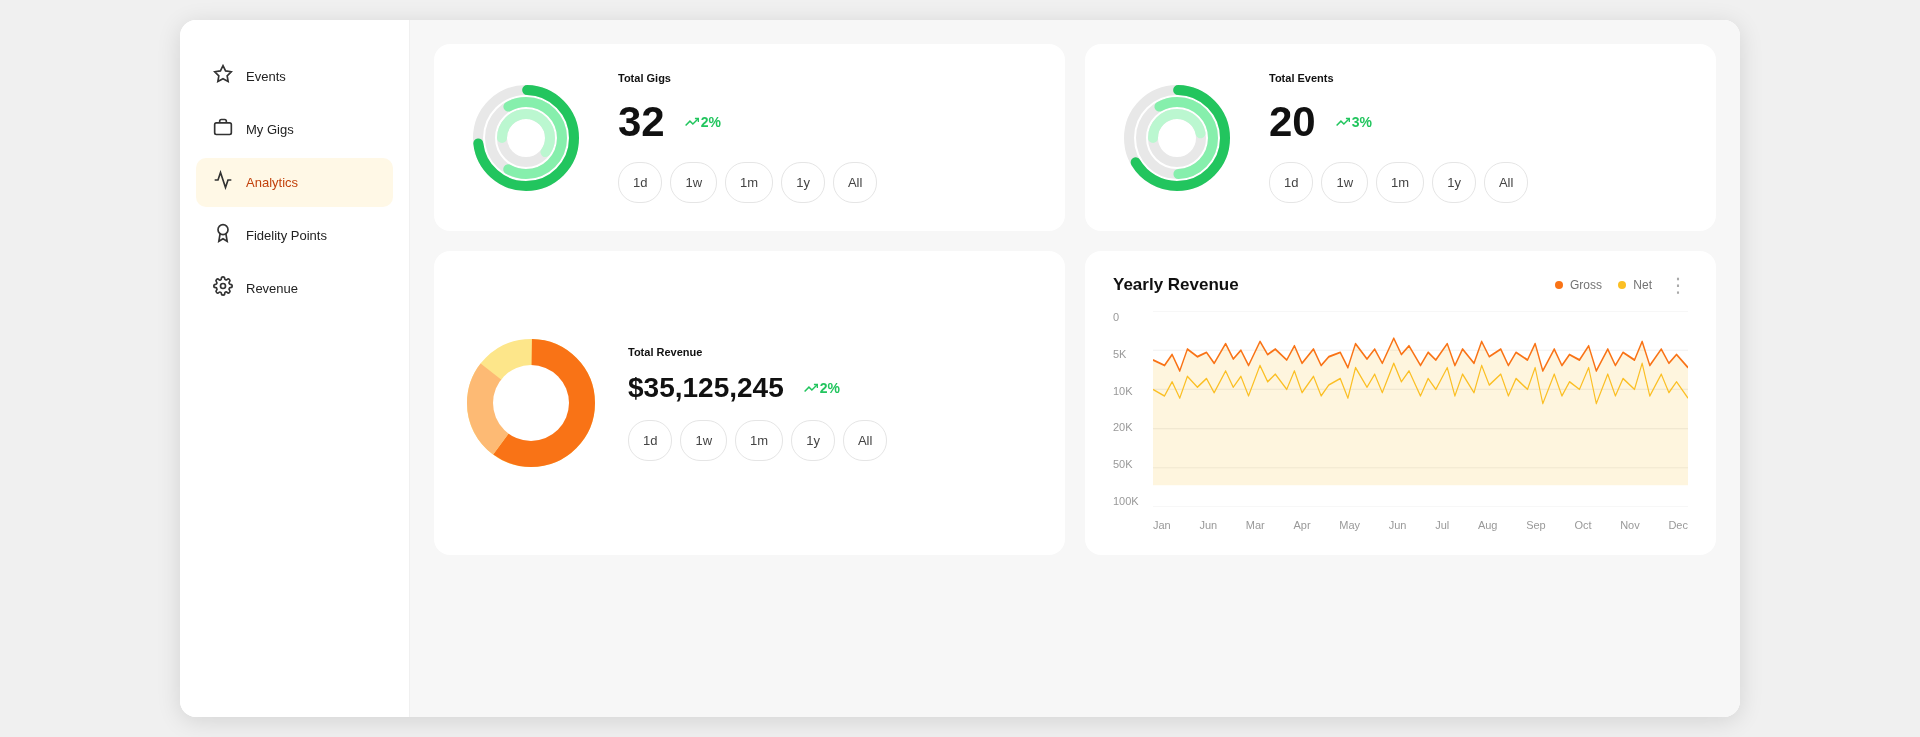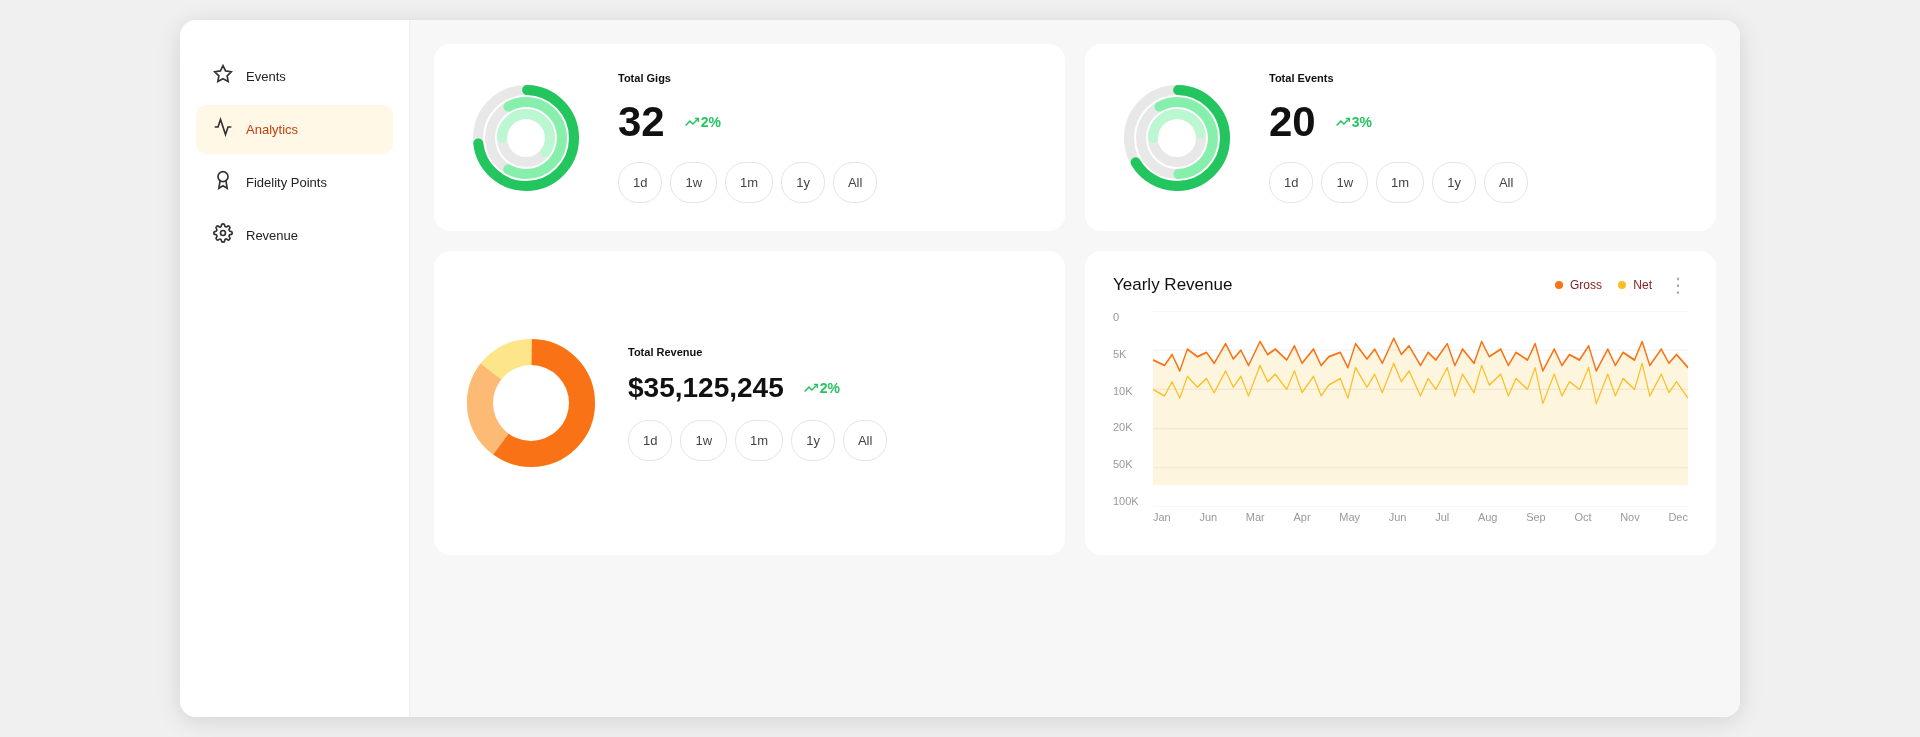--- a/index.html
+++ b/index.html
@@ -142,34 +142,34 @@
       position: relative;
     }
     .chart-card-header {
       display: flex;
       justify-content: space-between;
       align-items: center;
       margin-bottom: 16px;
     }
     .chart-title {
       font-size: 17px;
-      font-weight: 400;
+      font-weight: 700;
       color: #111;
     }
     .chart-more {
       font-size: 20px;
       color: #aaa;
       cursor: pointer;
       line-height: 1;
     }
     .chart-legend {
       display: flex;
       gap: 16px;
       font-size: 12px;
-      color: #7f1d1d;
+      color: #737373;
       margin-bottom: 8px;
       justify-content: flex-start;
     }
     .legend-dot {
       display: inline-block;
       width: 8px;
       height: 8px;
       border-radius: 50%;
       margin-right: 4px;
     }
@@ -194,21 +194,21 @@
       position: absolute;
       left: 40px;
       right: 0;
       top: 0;
       bottom: 24px;
     }
     .chart-x-labels {
       position: absolute;
       left: 40px;
       right: 0;
-      bottom: 8px;
+      bottom: 0;
       display: flex;
       justify-content: space-between;
       font-size: 11px;
       color: #999;
     }
     
     .orange-donut {
       width: 130px;
       height: 130px;
       flex-shrink: 0;
@@ -220,20 +220,29 @@
 <div class="app-container">
 
   <nav class="sidebar">
     <div class="sidebar-item">
       <span class="sidebar-icon">
         <svg width="20" height="20" viewBox="0 0 24 24" fill="none" stroke="#333" stroke-width="2">
           <polygon points="12 2 15.09 8.26 22 9.27 17 14.14 18.18 21.02 12 17.77 5.82 21.02 7 14.14 2 9.27 8.91 8.26 12 2"></polygon>
         </svg>
       </span>
       <span>Events</span>
+    </div>
+    <div class="sidebar-item">
+      <span class="sidebar-icon">
+        <svg width="20" height="20" viewBox="0 0 24 24" fill="none" stroke="#333" stroke-width="2">
+          <rect x="2" y="7" width="20" height="14" rx="2"></rect>
+          <path d="M16 7V5a2 2 0 0 0-2-2h-4a2 2 0 0 0-2 2v2"></path>
+        </svg>
+      </span>
+      <span>My Gigs</span>
     </div>
     <div class="sidebar-item active">
       <span class="sidebar-icon">
         <svg width="20" height="20" viewBox="0 0 24 24" fill="none" stroke="#333" stroke-width="2">
           <polyline points="22 12 18 12 15 21 9 3 6 12 2 12"></polyline>
         </svg>
       </span>
       <span>Analytics</span>
     </div>
     <div class="sidebar-item">

